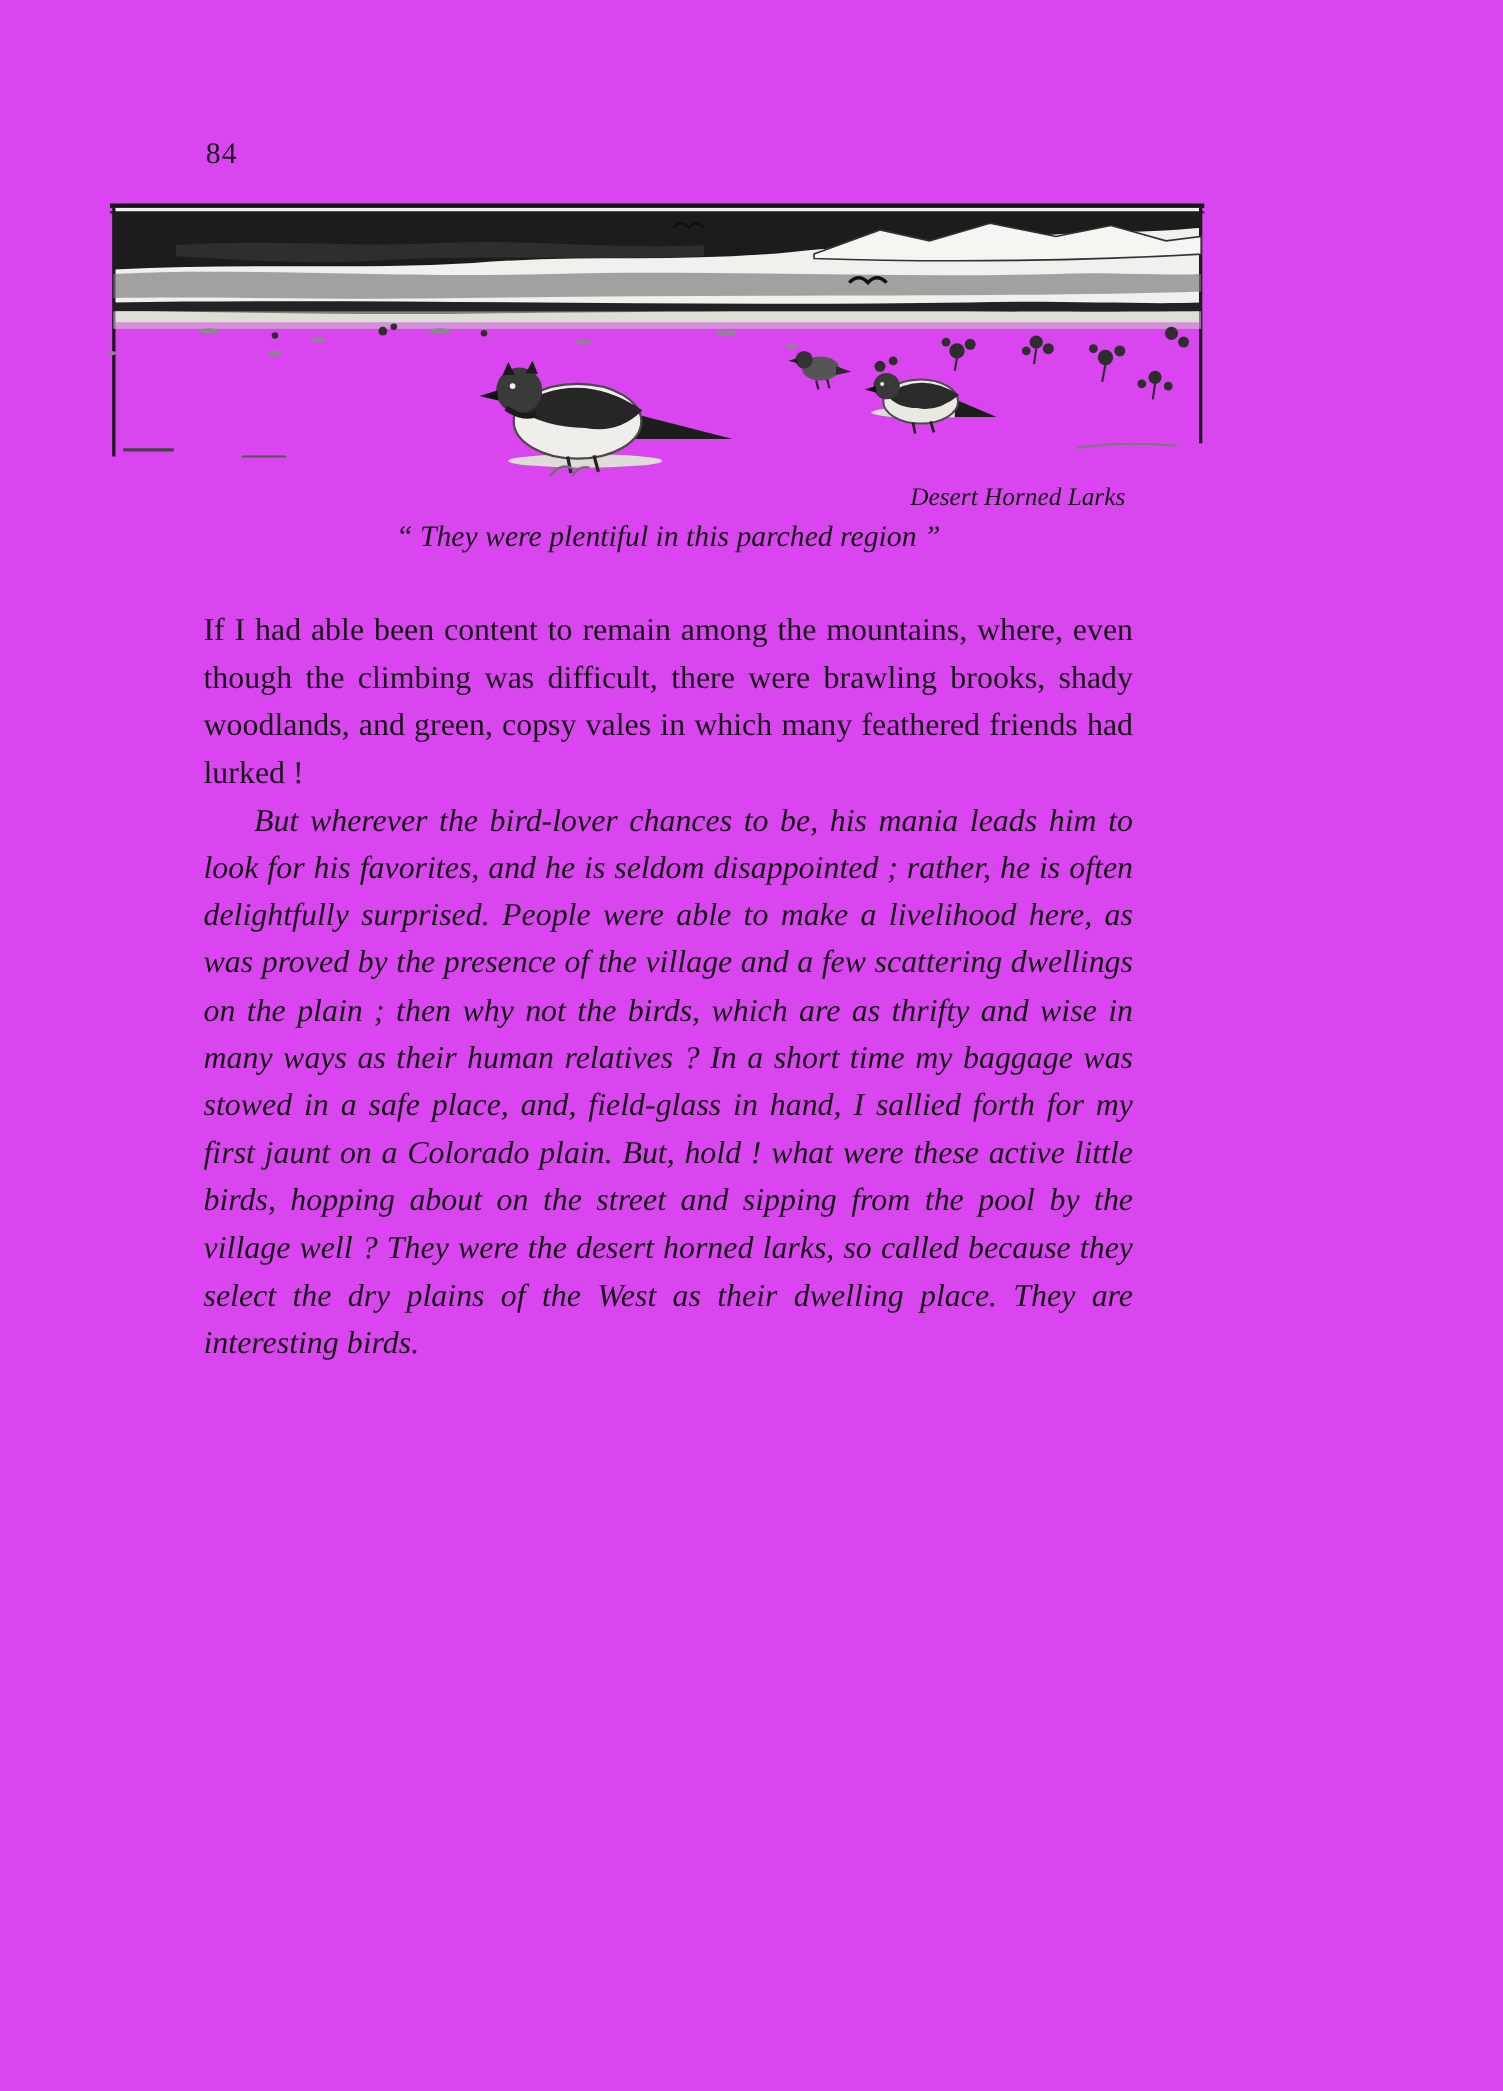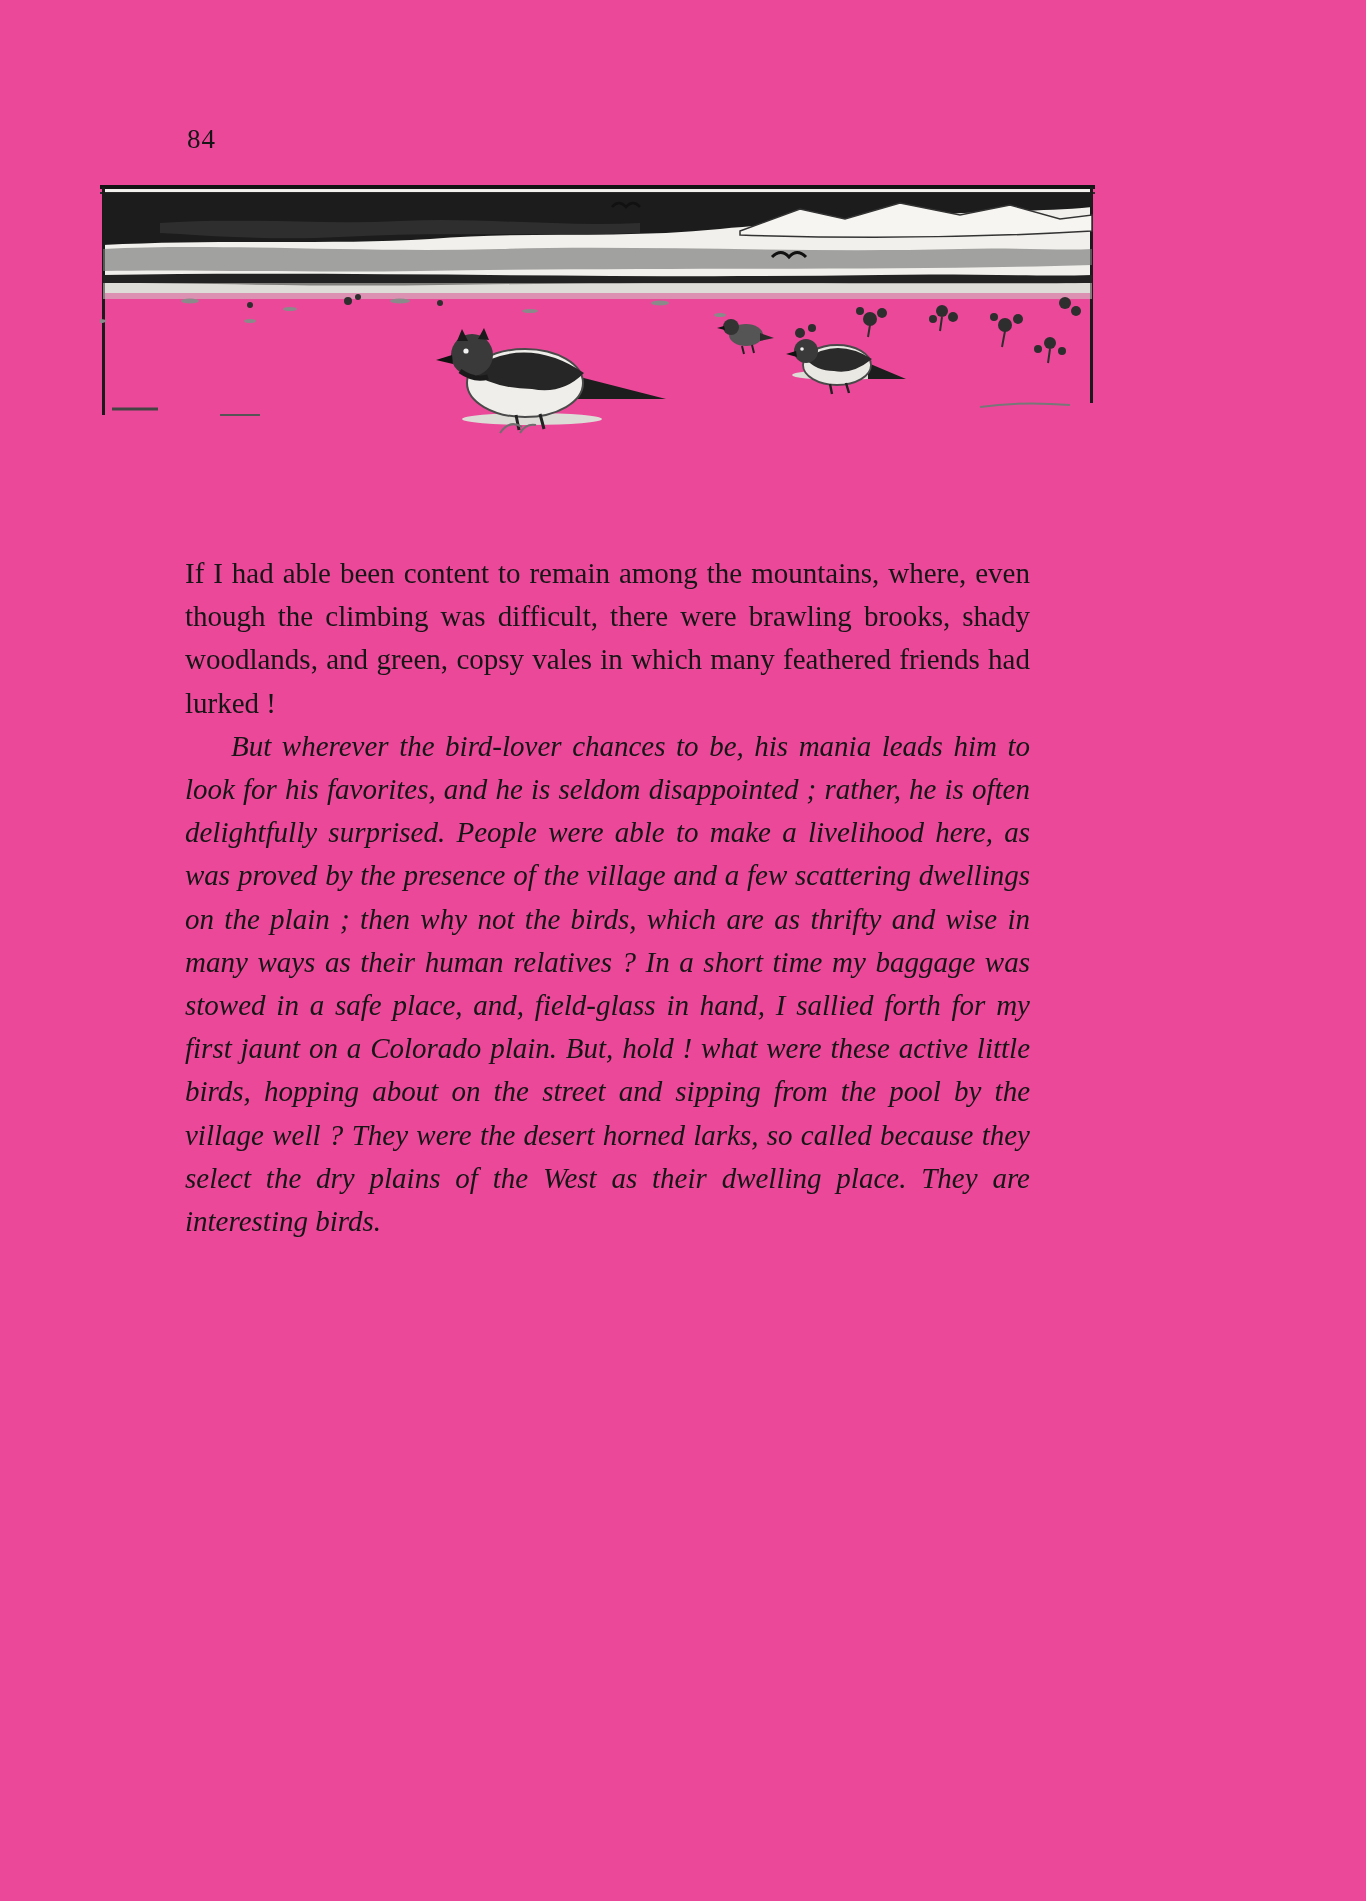--- a/index.html
+++ b/index.html
@@ -6,21 +6,21 @@
     margin: 0;
     padding: 0;
     background: #e9e9e7;
     font-family: "Liberation Serif", "DejaVu Serif", serif;
   }
   .page {
     position: relative;
     width: 1366px;
     height: 1901px;
     margin: 0 auto;
-    background: #ec4899;
+    background: #d946ef;
     color: #161616;
     overflow: hidden;
   }
   .header {
     position: absolute;
     top: 122px;
     left: 185px;
     width: 845px;
     height: 40px;
   }
@@ -181,21 +181,23 @@
       </g>
 
       <g stroke="#6f6f6f" stroke-width="2" fill="none">
         <path d="M400,250 q10,-14 22,-6"></path>
         <path d="M420,250 q6,-10 16,-8"></path>
         <path d="M120,232 h40" stroke="#555"></path>
         <path d="M12,226 h46" stroke="#444" stroke-width="3"></path>
         <path d="M880,224 q40,-6 90,-2" stroke="#777"></path>
       </g>
     </svg>
+    <div class="credit">Desert Horned Larks</div>
   </div>
 
+  <div class="caption">“ They were plentiful in this parched region ”</div>
 
   <div class="body-text">
     <p>If I had able been content to remain among the mountains, where, even though the climbing was difficult, there were brawling brooks, shady woodlands, and green, copsy vales in which many feathered friends had lurked !</p>
     <p class="indent">But wherever the bird-lover chances to be, his mania leads him to look for his favorites, and he is seldom disappointed ; rather, he is often delightfully surprised. People were able to make a livelihood here, as was proved by the presence of the village and a few scattering dwellings on the plain ; then why not the birds, which are as thrifty and wise in many ways as their human relatives ? In a short time my baggage was stowed in a safe place, and, field-glass in hand, I sallied forth for my first jaunt on a Colorado plain. But, hold ! what were these active little birds, hopping about on the street and sipping from the pool by the village well ? They were the desert horned larks, so called because they select the dry plains of the West as their dwelling place. They are interesting birds.</p>
   </div>
 
 </div>
 
 </body></html>

